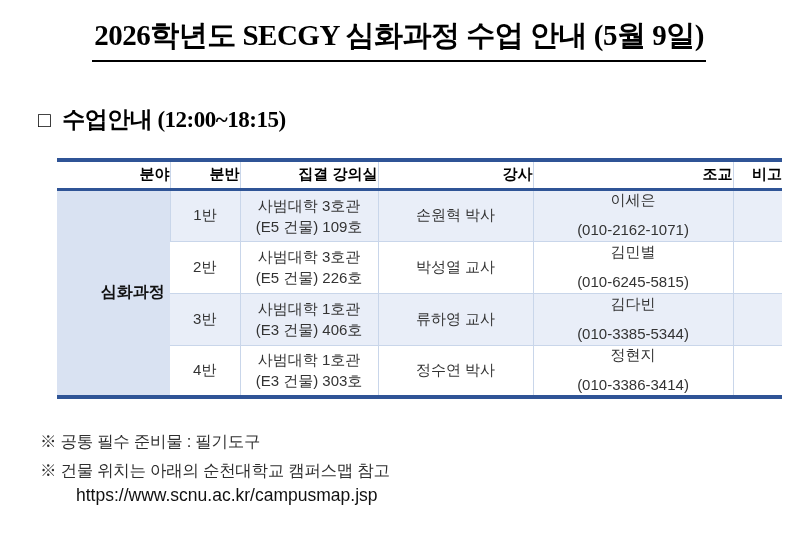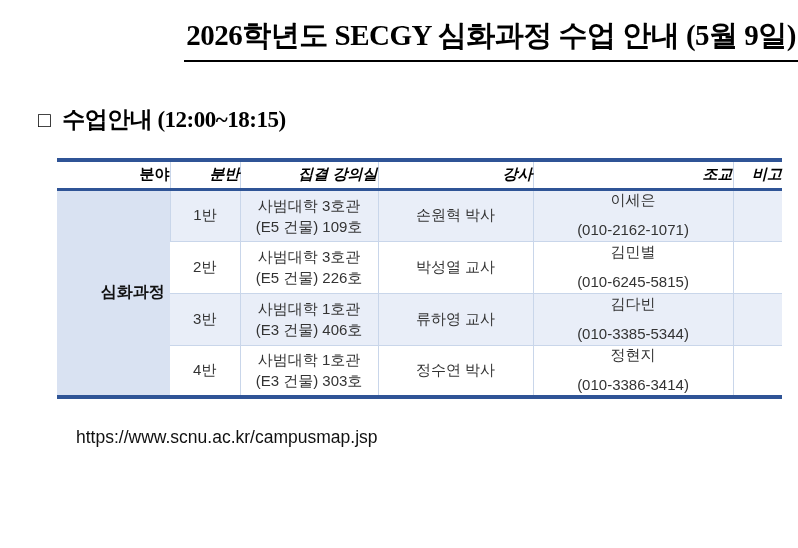--- a/index.html
+++ b/index.html
@@ -4,21 +4,21 @@
 <style>
   * { margin: 0; padding: 0; box-sizing: border-box; }
   html, body { background: #ffffff; }
   body {
     width: 798px; height: 548px;
     font-family: "Liberation Sans", sans-serif;
     color: #222; overflow: hidden; position: relative;
   }
 
   
-  .title-wrap { text-align: right; margin-top: 16px; }
+  .title-wrap { text-align: center; margin-top: 16px; }
   .doc-title {
     display: inline-block;
     font-family: "Liberation Serif", "DejaVu Serif", serif;
     font-size: 29px; font-weight: bold; color: #000;
     letter-spacing: -0.5px;
     border-bottom: 2px solid #000; padding: 0 2px 4px 2px;
   }
 
   
   .section-heading {
@@ -43,21 +43,21 @@
   col.c-note { width: 49px;  }
 
   .schedule th {
     height: 29px;
     font-size: 15px; font-weight: bold; color: #000;
     text-align: right; vertical-align: middle;
     border-top: 4px solid #2f5496;
     border-bottom: 3px solid #2f5496;
     background: #fff;
   }
-  .schedule th + th { border-left: 1px solid #c9d6ea; font-style: italic; }
+  .schedule th + th { border-left: 1px solid #c9d6ea; }
 
   .schedule td {
     height: 52px;
     font-size: 15px; color: #333;
     text-align: center; vertical-align: middle;
     border-bottom: 1px solid #c9d6ea;
   }
   .schedule td + td { border-left: 1px solid #c9d6ea; }
   .schedule tbody tr:nth-child(odd) td { background: #e9eef8; }
   .schedule tbody tr:nth-child(even) td { background: #ffffff; }
@@ -165,14 +165,16 @@
       <td>
         <div class="asst-name">정현지</div>
         <div class="asst-phone">(010-3386-3414)</div>
       </td>
       <td></td>
     </tr>
   </tbody>
 </table>
 
 <div class="notes">
+  <div class="note-line">※ 공통 필수 준비물 : 필기도구</div>
+  <div class="note-line">※ 건물 위치는 아래의 순천대학교 캠퍼스맵 참고</div>
 </div>
 <div class="campus-url">https://www.scnu.ac.kr/campusmap.jsp</div>
 
 </body></html>

